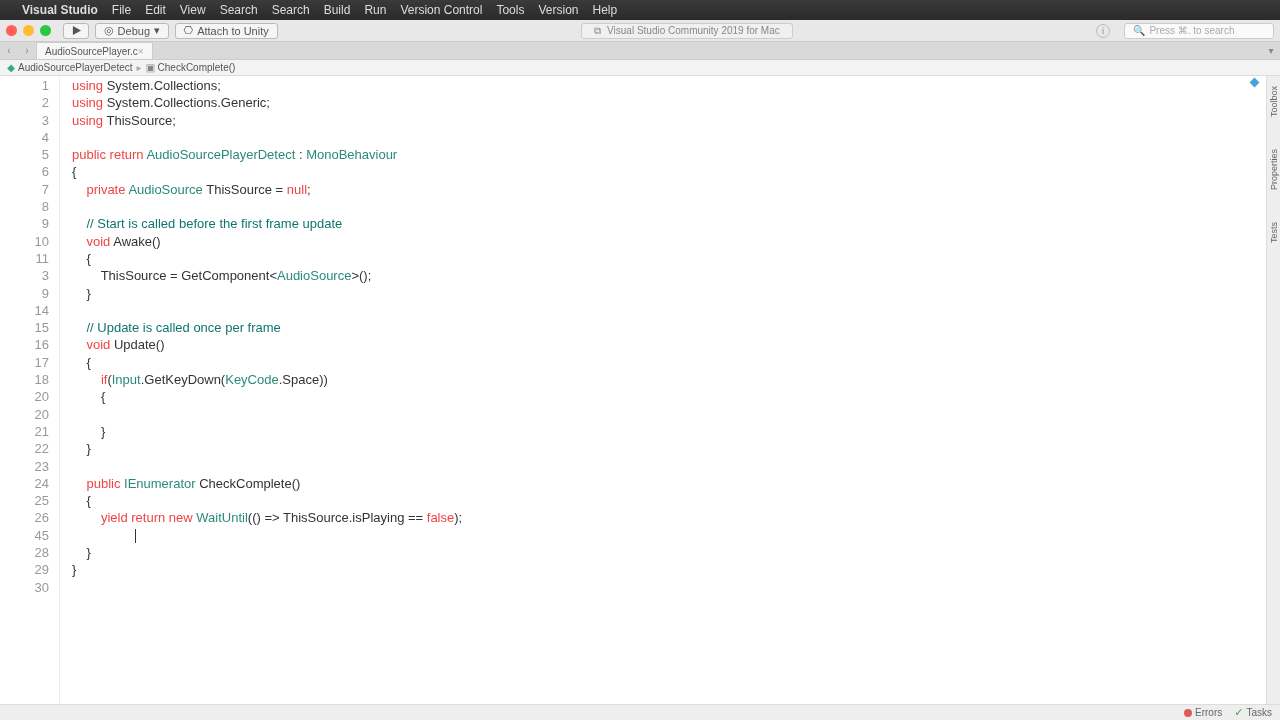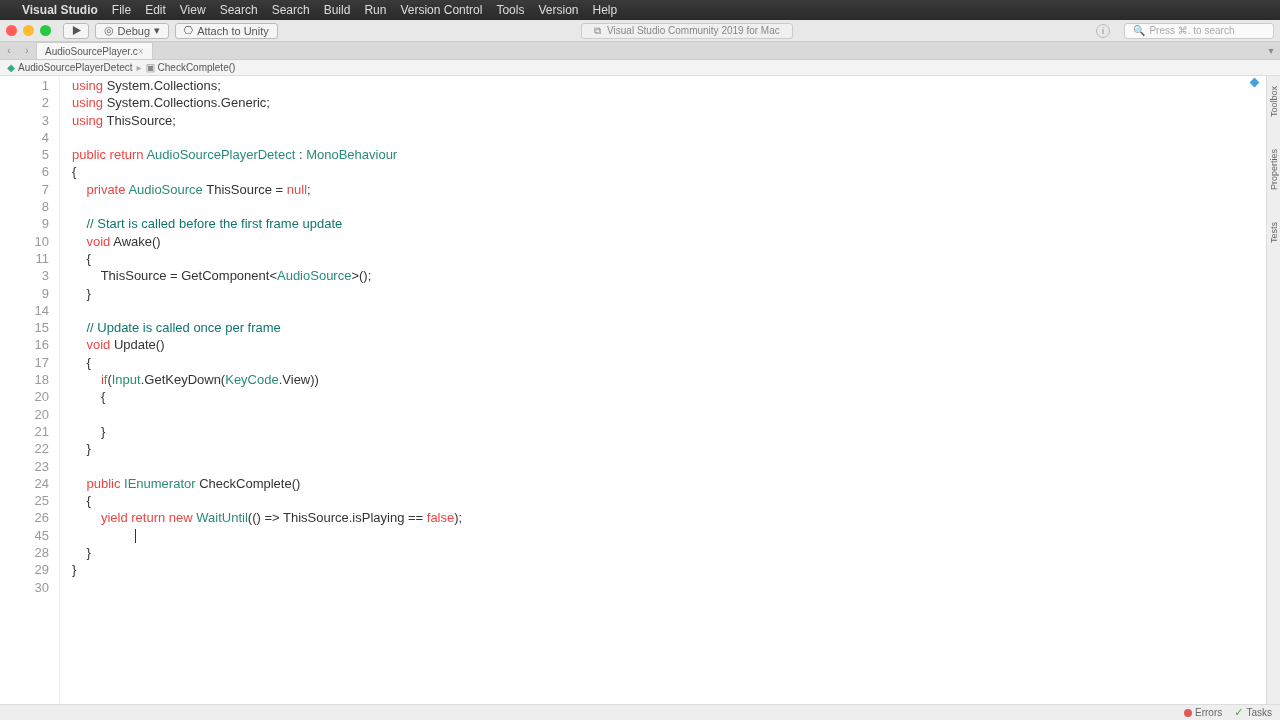--- a/index.html
+++ b/index.html
@@ -175,21 +175,21 @@
 
 <span class="cm">    // Start is called before the first frame update</span>
 <span class="kw">    void </span><span>Awake</span><span>()</span>
 <span>    {</span>
 <span>        ThisSource = GetComponent&lt;</span><span class="ty">AudioSource</span><span>&gt;();</span>
 <span>    }</span>
 
 <span class="cm">    // Update is called once per frame</span>
 <span class="kw">    void </span><span>Update</span><span>()</span>
 <span>    {</span>
-<span class="kw">        if</span><span>(</span><span class="ty">Input</span><span>.GetKeyDown(</span><span class="ty">KeyCode</span><span>.View))</span>
+<span class="kw">        if</span><span>(</span><span class="ty">Input</span><span>.GetKeyDown(</span><span class="ty">KeyCode</span><span>.Space))</span>
 <span>        {</span>
 
 <span>        }</span>
 <span>    }</span>
 
 <span class="kw">    public </span><span class="ty">IEnumerator</span><span> CheckComplete()</span>
 <span>    {</span>
 <span class="kw">        yield return new </span><span class="ty">WaitUntil</span><span>(() =&gt; ThisSource.isPlaying == </span><span class="kw">false</span><span>);</span>
         <span class="cursor-mark"></span>
 <span>    }</span>

